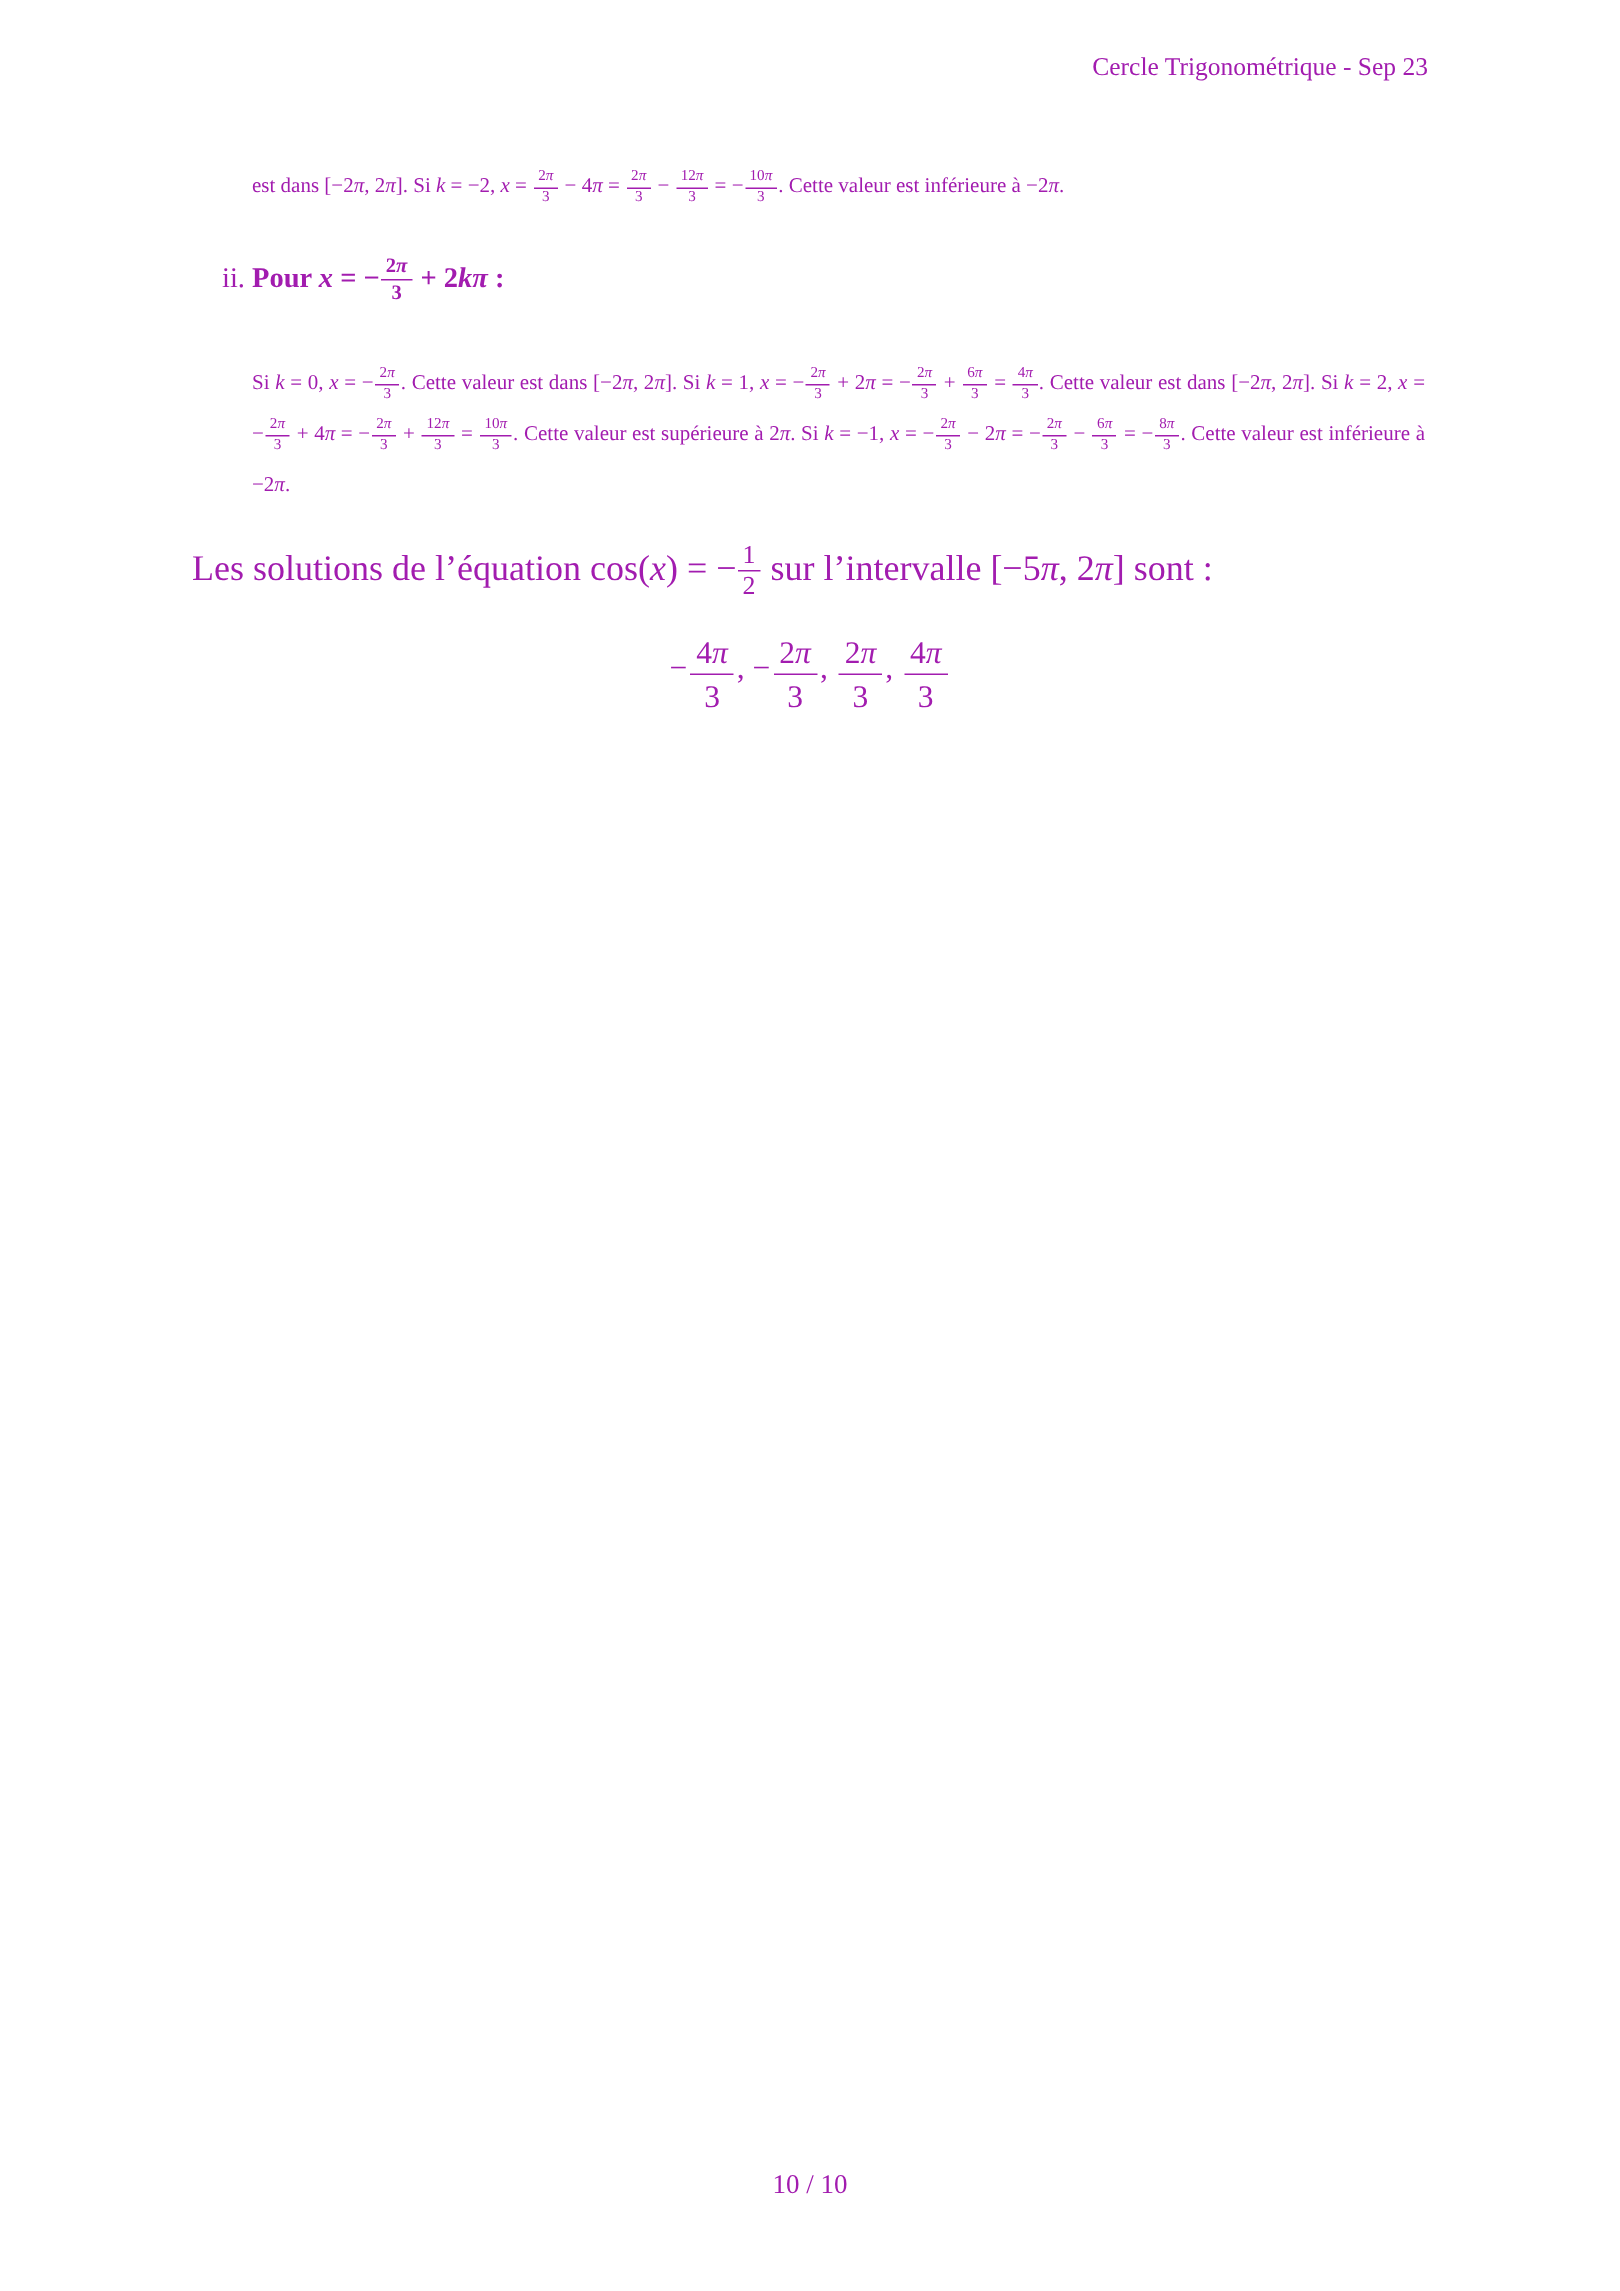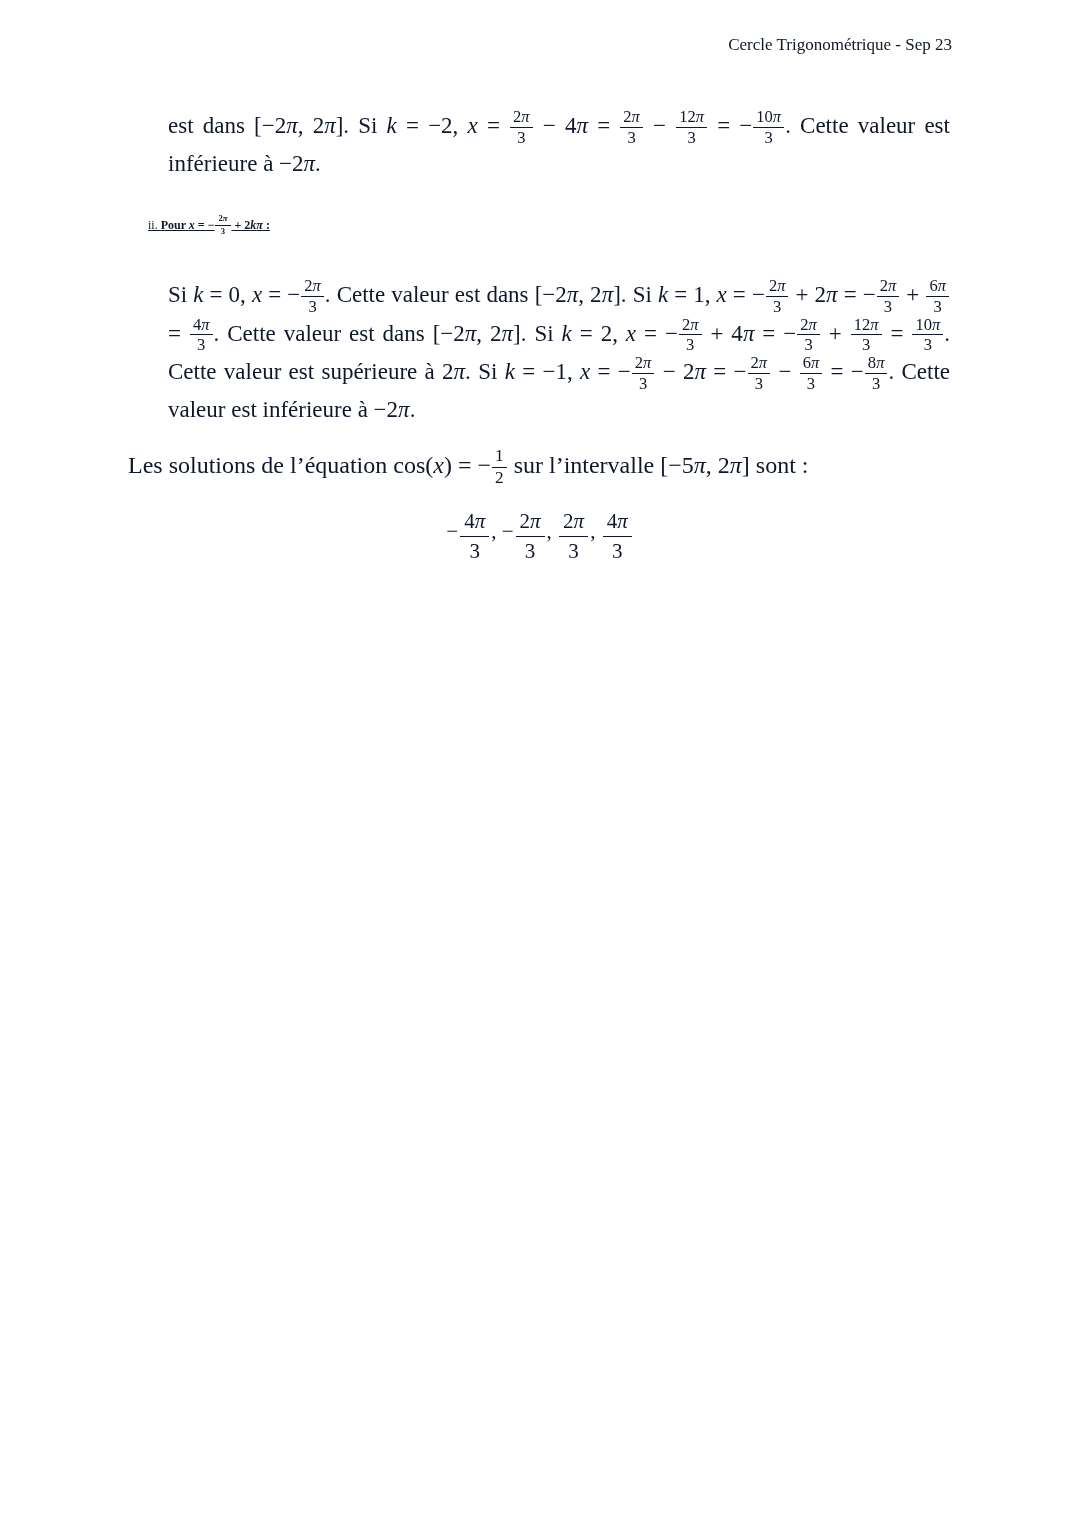--- a/index.html
+++ b/index.html
@@ -1,40 +1,39 @@
 <!DOCTYPE html>
 <html><head>
 <meta charset="utf-8">
 <style>
   html,body{margin:0;padding:0;background:#ffffff;}
   .page{
     position:relative;
     width:1080px;height:1527px;
     background:#ffffff;
-    color:#0f172a;
+    color:#a21caf;
     font-family:"Liberation Serif","DejaVu Serif",serif;
     overflow:hidden;
   }
   .header{
     padding:34px 128px 0 128px;
     text-align:right;
     font-size:17px;
     line-height:22px;
   }
   .para{
-    font-size:23px;
+    font-size:14px;
     line-height:34px;
     text-align:justify;
   }
   .para-1{margin:52px 130px 0 168px;}
   .item-heading{
     margin:28px 130px 0 148px;
-    font-size:12px;
+    font-size:19px;
     line-height:32px;
-    text-decoration:underline;
   }
   .para-2{margin:36px 130px 0 168px;}
   .intro{
     margin:20px 128px 0 128px;
     font-size:24px;
     line-height:34px;
   }
   .display-eq{
     margin-top:14px;
     height:64px;
@@ -85,14 +84,17 @@
   <div class="para para-1"><span class="tk-t">est dans [−2</span><span class="tk-i"><i>π</i></span><span class="tk-t">, 2</span><span class="tk-i"><i>π</i></span><span class="tk-t">]. Si </span><span class="tk-i">k</span><span class="tk-t"> = −2, </span><span class="tk-i">x</span><span class="tk-t"> = </span><span class="tk-f"><span class="fn">2<i>π</i></span><span class="fd">3</span></span><span class="tk-t"> − 4</span><span class="tk-i"><i>π</i></span><span class="tk-t"> = </span><span class="tk-f"><span class="fn">2<i>π</i></span><span class="fd">3</span></span><span class="tk-t"> − </span><span class="tk-f"><span class="fn">12<i>π</i></span><span class="fd">3</span></span><span class="tk-t"> = −</span><span class="tk-f"><span class="fn">10<i>π</i></span><span class="fd">3</span></span><span class="tk-t">. Cette valeur est inférieure à −2</span><span class="tk-i"><i>π</i></span><span class="tk-t">.</span></div>
 
   <div class="item-heading"><span class="tk-t">ii. </span><span class="tk-b">Pour </span><span class="tk-bi">x</span><span class="tk-b"> = −</span><span class="tk-fb"><span class="fn">2<i>π</i></span><span class="fd">3</span></span><span class="tk-b"> + 2</span><span class="tk-bi">k<i>π</i></span><span class="tk-b"> :</span></div>
 
   <div class="para para-2"><span class="tk-t">Si </span><span class="tk-i">k</span><span class="tk-t"> = 0, </span><span class="tk-i">x</span><span class="tk-t"> = −</span><span class="tk-f"><span class="fn">2<i>π</i></span><span class="fd">3</span></span><span class="tk-t">. Cette valeur est dans [−2</span><span class="tk-i"><i>π</i></span><span class="tk-t">, 2</span><span class="tk-i"><i>π</i></span><span class="tk-t">]. Si </span><span class="tk-i">k</span><span class="tk-t"> = 1, </span><span class="tk-i">x</span><span class="tk-t"> = −</span><span class="tk-f"><span class="fn">2<i>π</i></span><span class="fd">3</span></span><span class="tk-t"> + 2</span><span class="tk-i"><i>π</i></span><span class="tk-t"> = −</span><span class="tk-f"><span class="fn">2<i>π</i></span><span class="fd">3</span></span><span class="tk-t"> + </span><span class="tk-f"><span class="fn">6<i>π</i></span><span class="fd">3</span></span><span class="tk-t"> = </span><span class="tk-f"><span class="fn">4<i>π</i></span><span class="fd">3</span></span><span class="tk-t">. Cette valeur est dans [−2</span><span class="tk-i"><i>π</i></span><span class="tk-t">, 2</span><span class="tk-i"><i>π</i></span><span class="tk-t">]. Si </span><span class="tk-i">k</span><span class="tk-t"> = 2, </span><span class="tk-i">x</span><span class="tk-t"> = −</span><span class="tk-f"><span class="fn">2<i>π</i></span><span class="fd">3</span></span><span class="tk-t"> + 4</span><span class="tk-i"><i>π</i></span><span class="tk-t"> = −</span><span class="tk-f"><span class="fn">2<i>π</i></span><span class="fd">3</span></span><span class="tk-t"> + </span><span class="tk-f"><span class="fn">12<i>π</i></span><span class="fd">3</span></span><span class="tk-t"> = </span><span class="tk-f"><span class="fn">10<i>π</i></span><span class="fd">3</span></span><span class="tk-t">. Cette valeur est supérieure à 2</span><span class="tk-i"><i>π</i></span><span class="tk-t">. Si </span><span class="tk-i">k</span><span class="tk-t"> = −1, </span><span class="tk-i">x</span><span class="tk-t"> = −</span><span class="tk-f"><span class="fn">2<i>π</i></span><span class="fd">3</span></span><span class="tk-t"> − 2</span><span class="tk-i"><i>π</i></span><span class="tk-t"> = −</span><span class="tk-f"><span class="fn">2<i>π</i></span><span class="fd">3</span></span><span class="tk-t"> − </span><span class="tk-f"><span class="fn">6<i>π</i></span><span class="fd">3</span></span><span class="tk-t"> = −</span><span class="tk-f"><span class="fn">8<i>π</i></span><span class="fd">3</span></span><span class="tk-t">. Cette valeur est inférieure à −2</span><span class="tk-i"><i>π</i></span><span class="tk-t">.</span></div>
 
   <div class="intro"><span class="tk-t">Les solutions de l’équation cos(</span><span class="tk-i">x</span><span class="tk-t">) = −</span><span class="tk-f"><span class="fn">1</span><span class="fd">2</span></span><span class="tk-t"> sur l’intervalle [−5</span><span class="tk-i"><i>π</i></span><span class="tk-t">, 2</span><span class="tk-i"><i>π</i></span><span class="tk-t">] sont :</span></div>
 
   <div class="display-eq"><span class="tk-t">−</span><span class="tk-F"><span class="fn">4<i>π</i></span><span class="fd">3</span></span><span class="tk-t">, −</span><span class="tk-F"><span class="fn">2<i>π</i></span><span class="fd">3</span></span><span class="tk-t">, </span><span class="tk-F"><span class="fn">2<i>π</i></span><span class="fd">3</span></span><span class="tk-t">, </span><span class="tk-F"><span class="fn">4<i>π</i></span><span class="fd">3</span></span></div>
 
+  <div class="footer">
+    <span>10 / 10</span>
+  </div>
 
 </div>
 
 </body></html>

